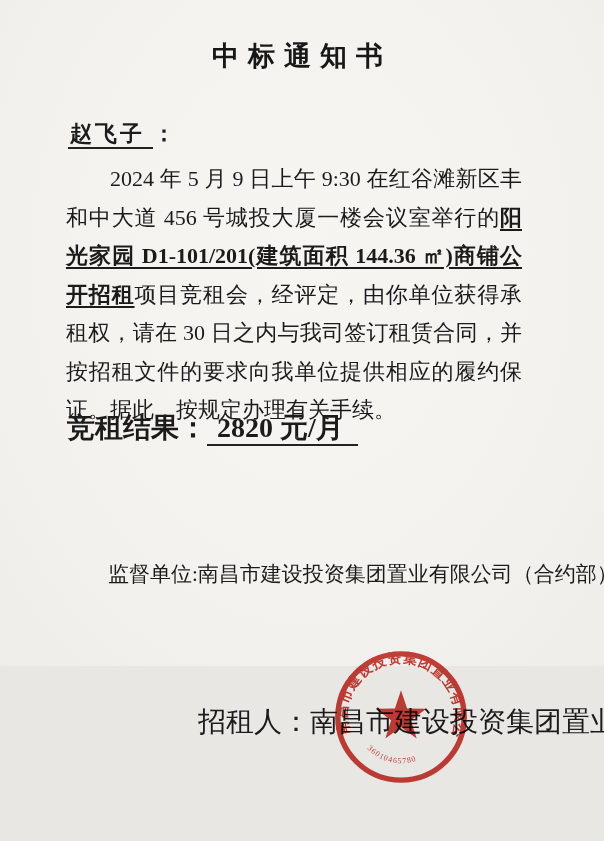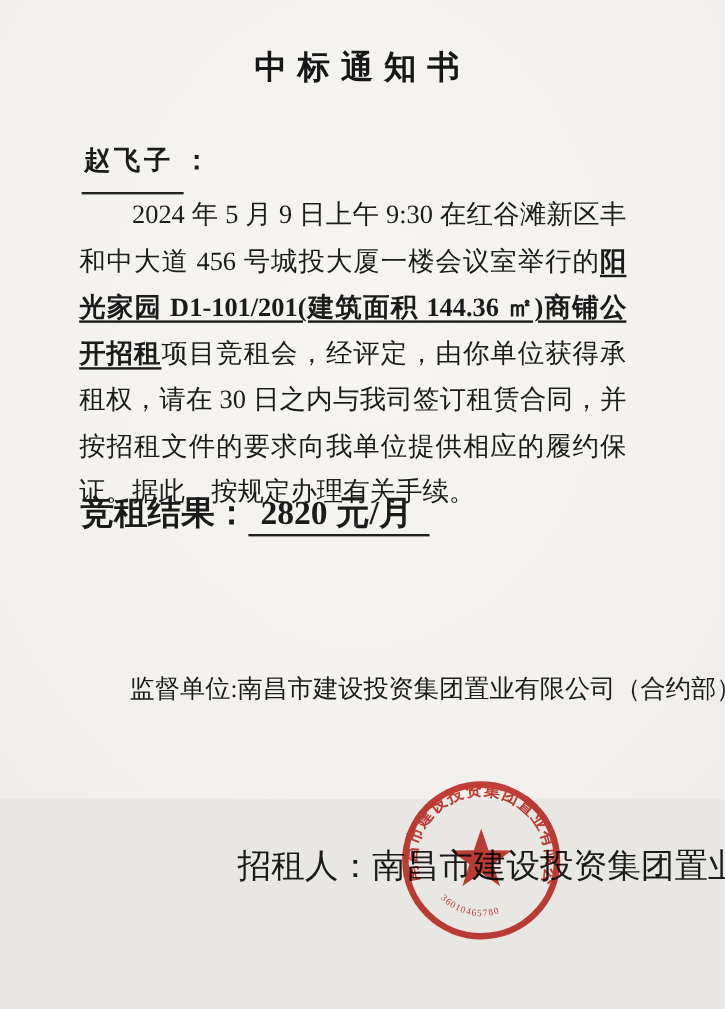--- a/index.html
+++ b/index.html
@@ -17,21 +17,21 @@
   .title{
     position:absolute;top:38px;left:0;width:604px;
     text-align:center;font-size:27px;font-weight:700;
     letter-spacing:9px;color:#171717;
   }
   .addressee{
     position:absolute;top:119px;left:68px;
     font-size:22px;font-weight:700;
   }
   .addressee .name{
-    border-bottom:2px solid #222;padding:0 8px 14px 2px;
+    border-bottom:2px solid #222;padding:0 8px 1px 2px;
     letter-spacing:3px;
   }
   .para1{
     position:absolute;top:160px;left:66px;width:456px;
     font-size:22px;line-height:38.5px;
     text-align:justify;text-justify:inter-character;
     text-indent:2em;margin:0;
   }
   .hl{
     font-weight:700;

